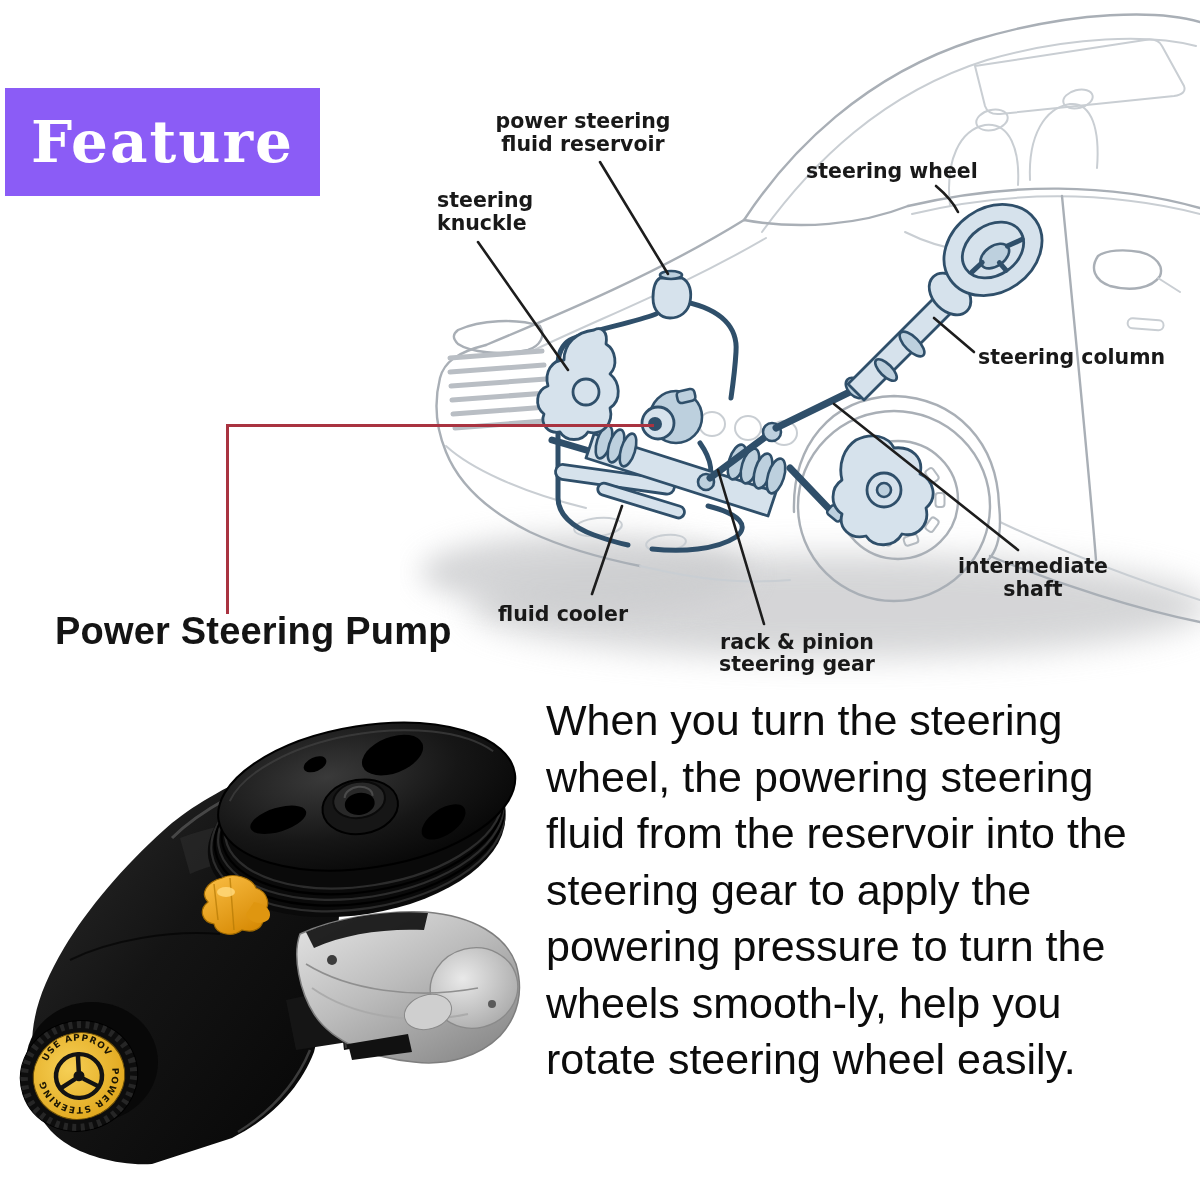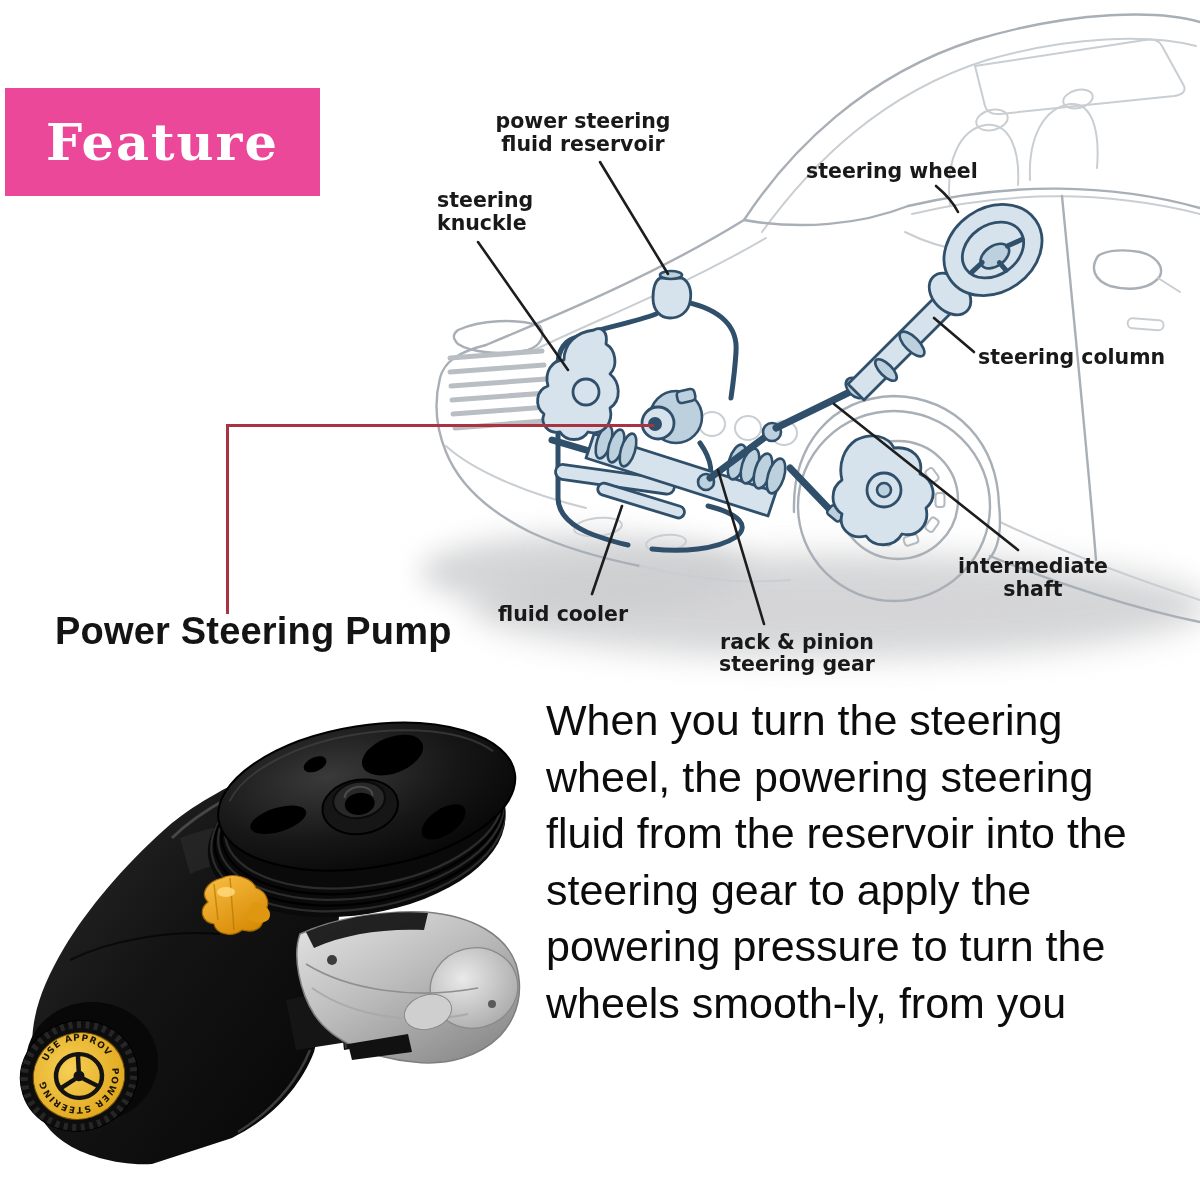--- a/index.html
+++ b/index.html
@@ -1,20 +1,20 @@
 <!DOCTYPE html>
 <html><head>
 <meta charset="utf-8">
 <style>
   html,body{margin:0;padding:0;background:#fff;}
   .canvas{position:relative;width:1200px;height:1200px;background:#fff;overflow:hidden;
           font-family:"Liberation Sans",sans-serif;}
-  .feature-badge{position:absolute;left:5px;top:88px;width:315px;height:108px;background:#ec4899;
+  .feature-badge{position:absolute;left:5px;top:88px;width:315px;height:108px;background:#8b5cf6;
           color:#fff;display:flex;align-items:center;justify-content:center;
-          font-family:"DejaVu Serif",serif;font-weight:bold;font-size:51px;letter-spacing:2px;}
+          font-family:"DejaVu Serif",serif;font-weight:bold;font-size:58px;letter-spacing:2px;}
   .callout-label{position:absolute;left:55px;top:610px;font-size:38px;font-weight:bold;
           color:#141414;letter-spacing:0.2px;white-space:nowrap;}
   .red-h{position:absolute;left:226px;top:424px;width:428px;height:3px;background:#a93340;z-index:6;}
   .red-v{position:absolute;left:226px;top:424px;width:3px;height:190px;background:#a93340;z-index:6;}
   .description{position:absolute;left:546px;top:692px;width:645px;font-size:43px;line-height:56.5px;
           color:#0c0c0c;}
   .diagram-svg{position:absolute;left:400px;top:0;z-index:2;}
   .pump-svg{position:absolute;left:0;top:690px;z-index:3;}
   .lbl{font-family:"DejaVu Sans",sans-serif;font-weight:bold;font-size:20.5px;fill:#191919;}
   .car{stroke:#a9afb6;stroke-width:2.4;fill:none;stroke-linecap:round;}
@@ -320,16 +320,17 @@
       <ellipse cx="226" cy="892" rx="9" ry="5" fill="#ffd87a" opacity="0.85"></ellipse>
     </g>
   </svg>
 
   <div class="description">
     <div>When you turn the steering</div>
     <div>wheel, the powering steering</div>
     <div>fluid from the reservoir into the</div>
     <div>steering gear to apply the</div>
     <div>powering pressure to turn the</div>
-    <div>wheels smooth-ly, from you</div>
+    <div>wheels smooth-ly, help you</div>
+    <div>rotate steering wheel easily.</div>
   </div>
 
 </div>
 
 </body></html>

